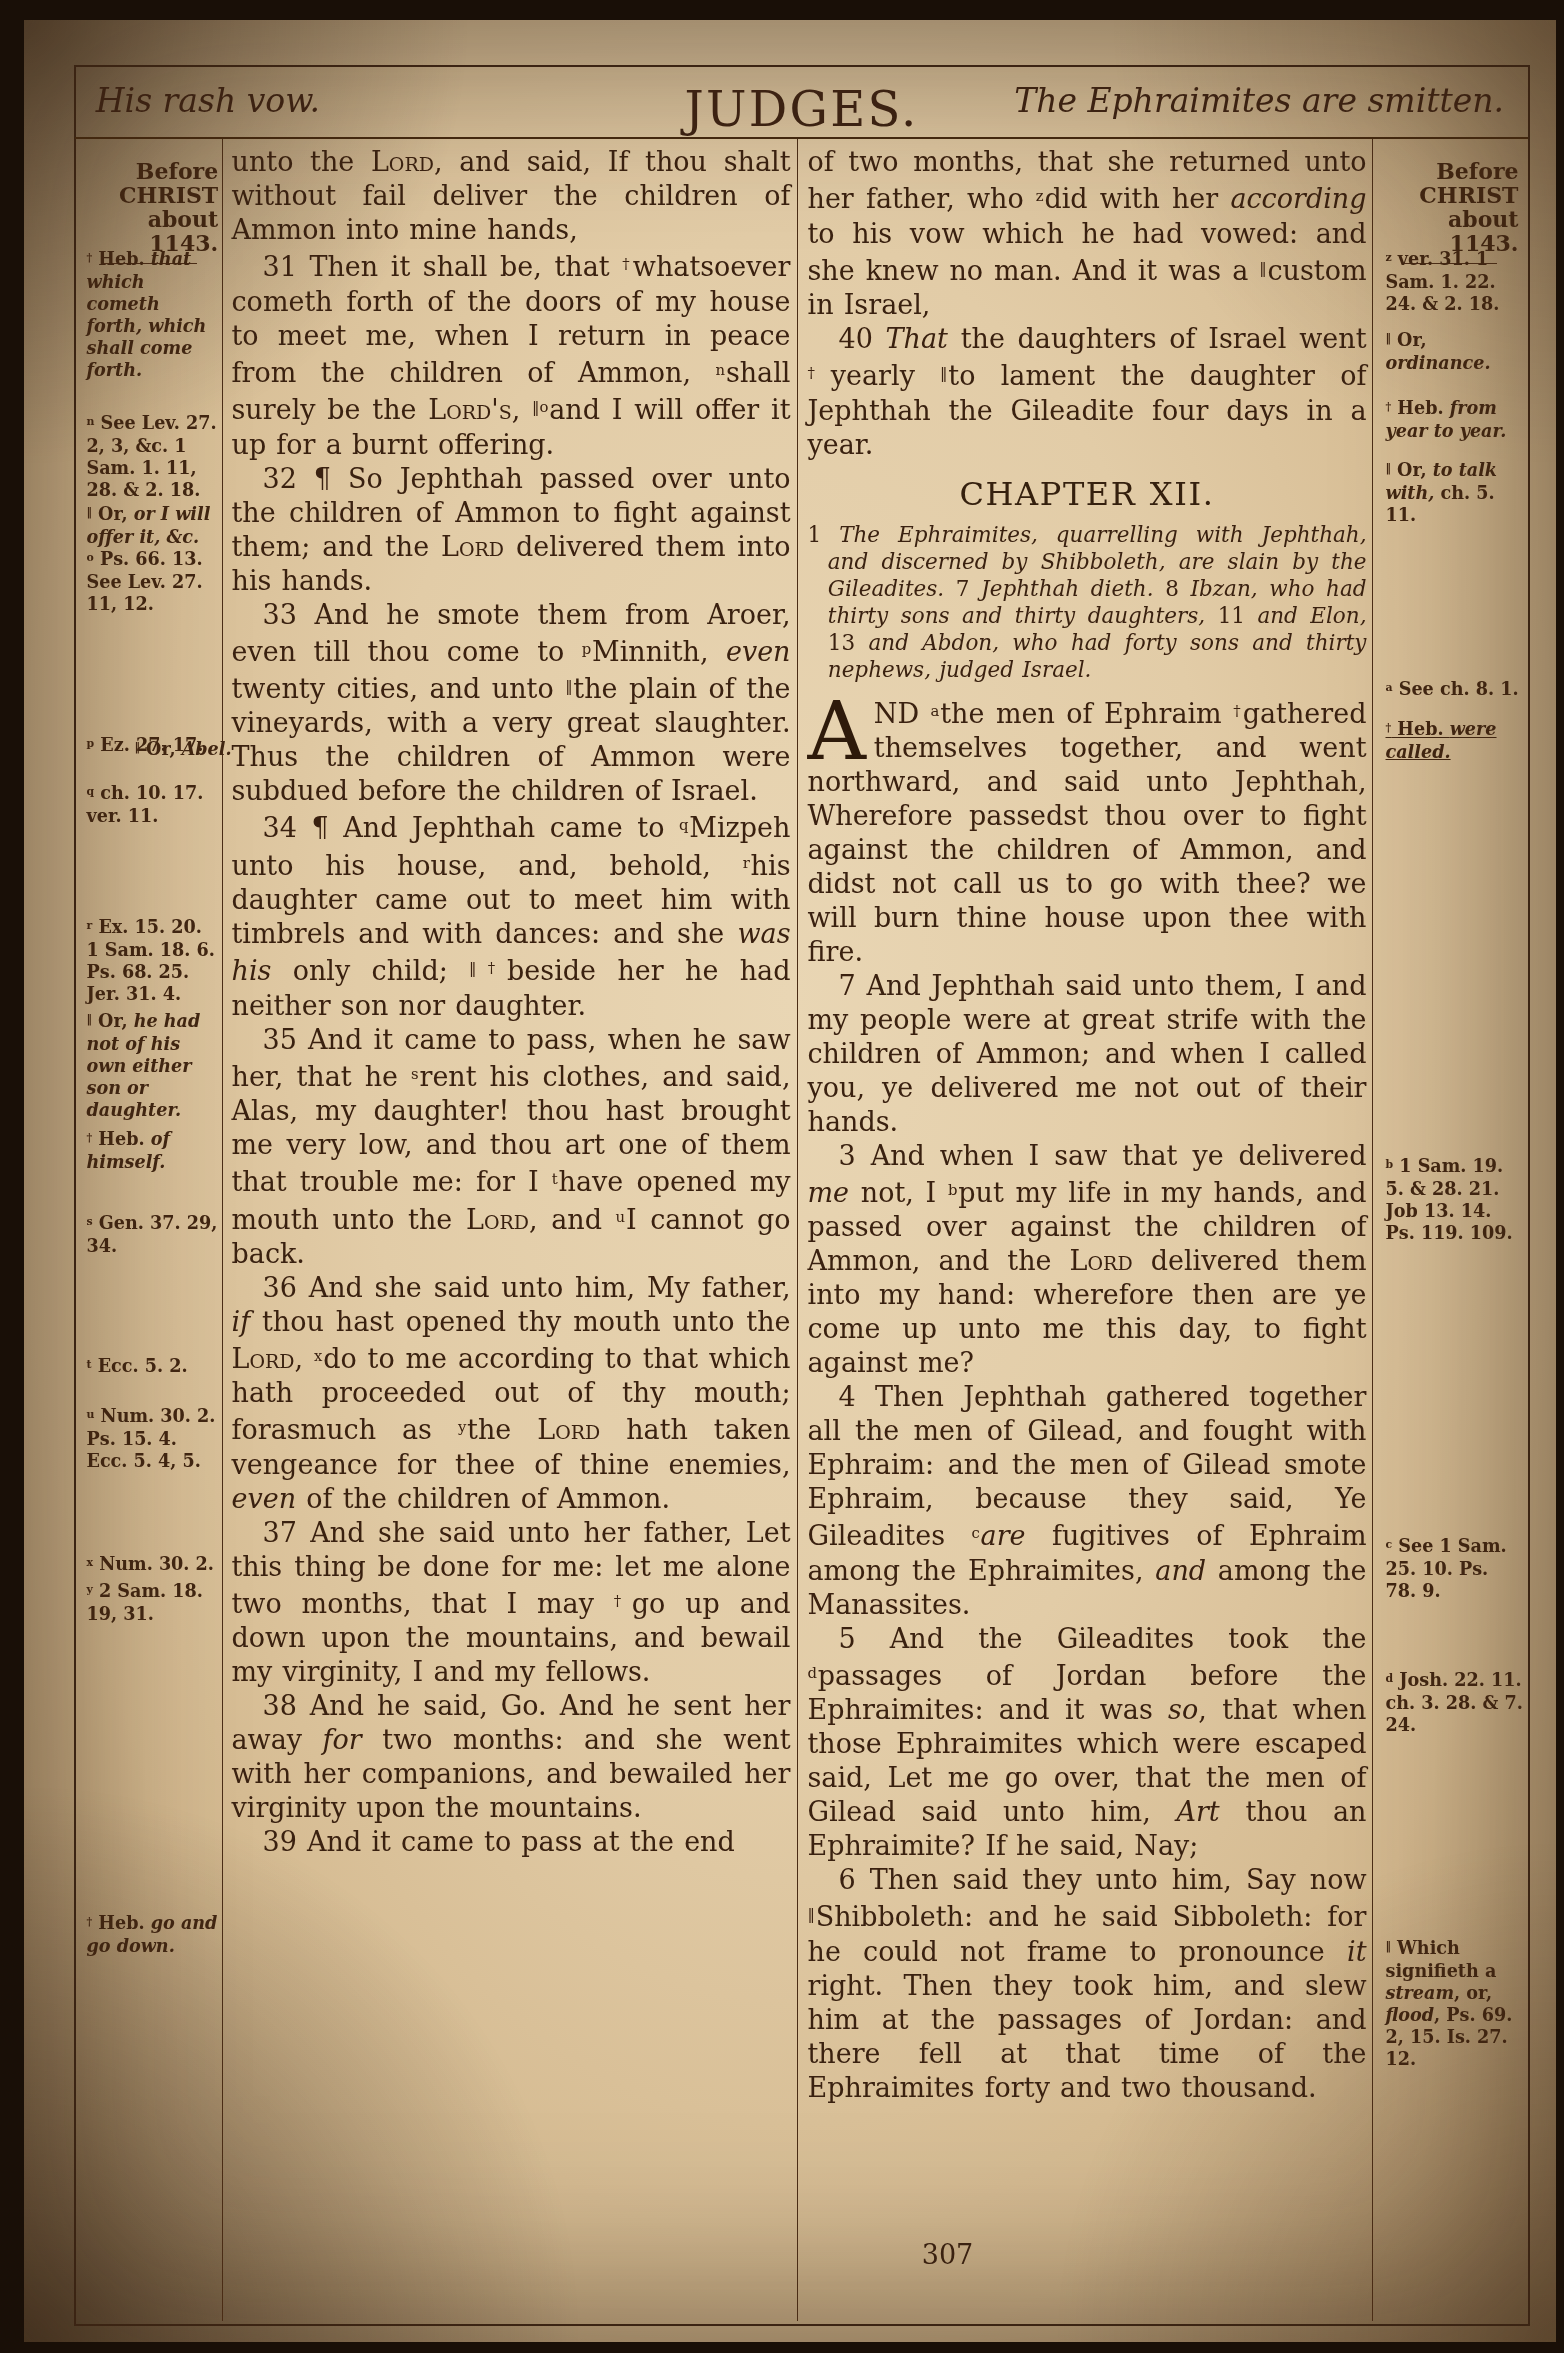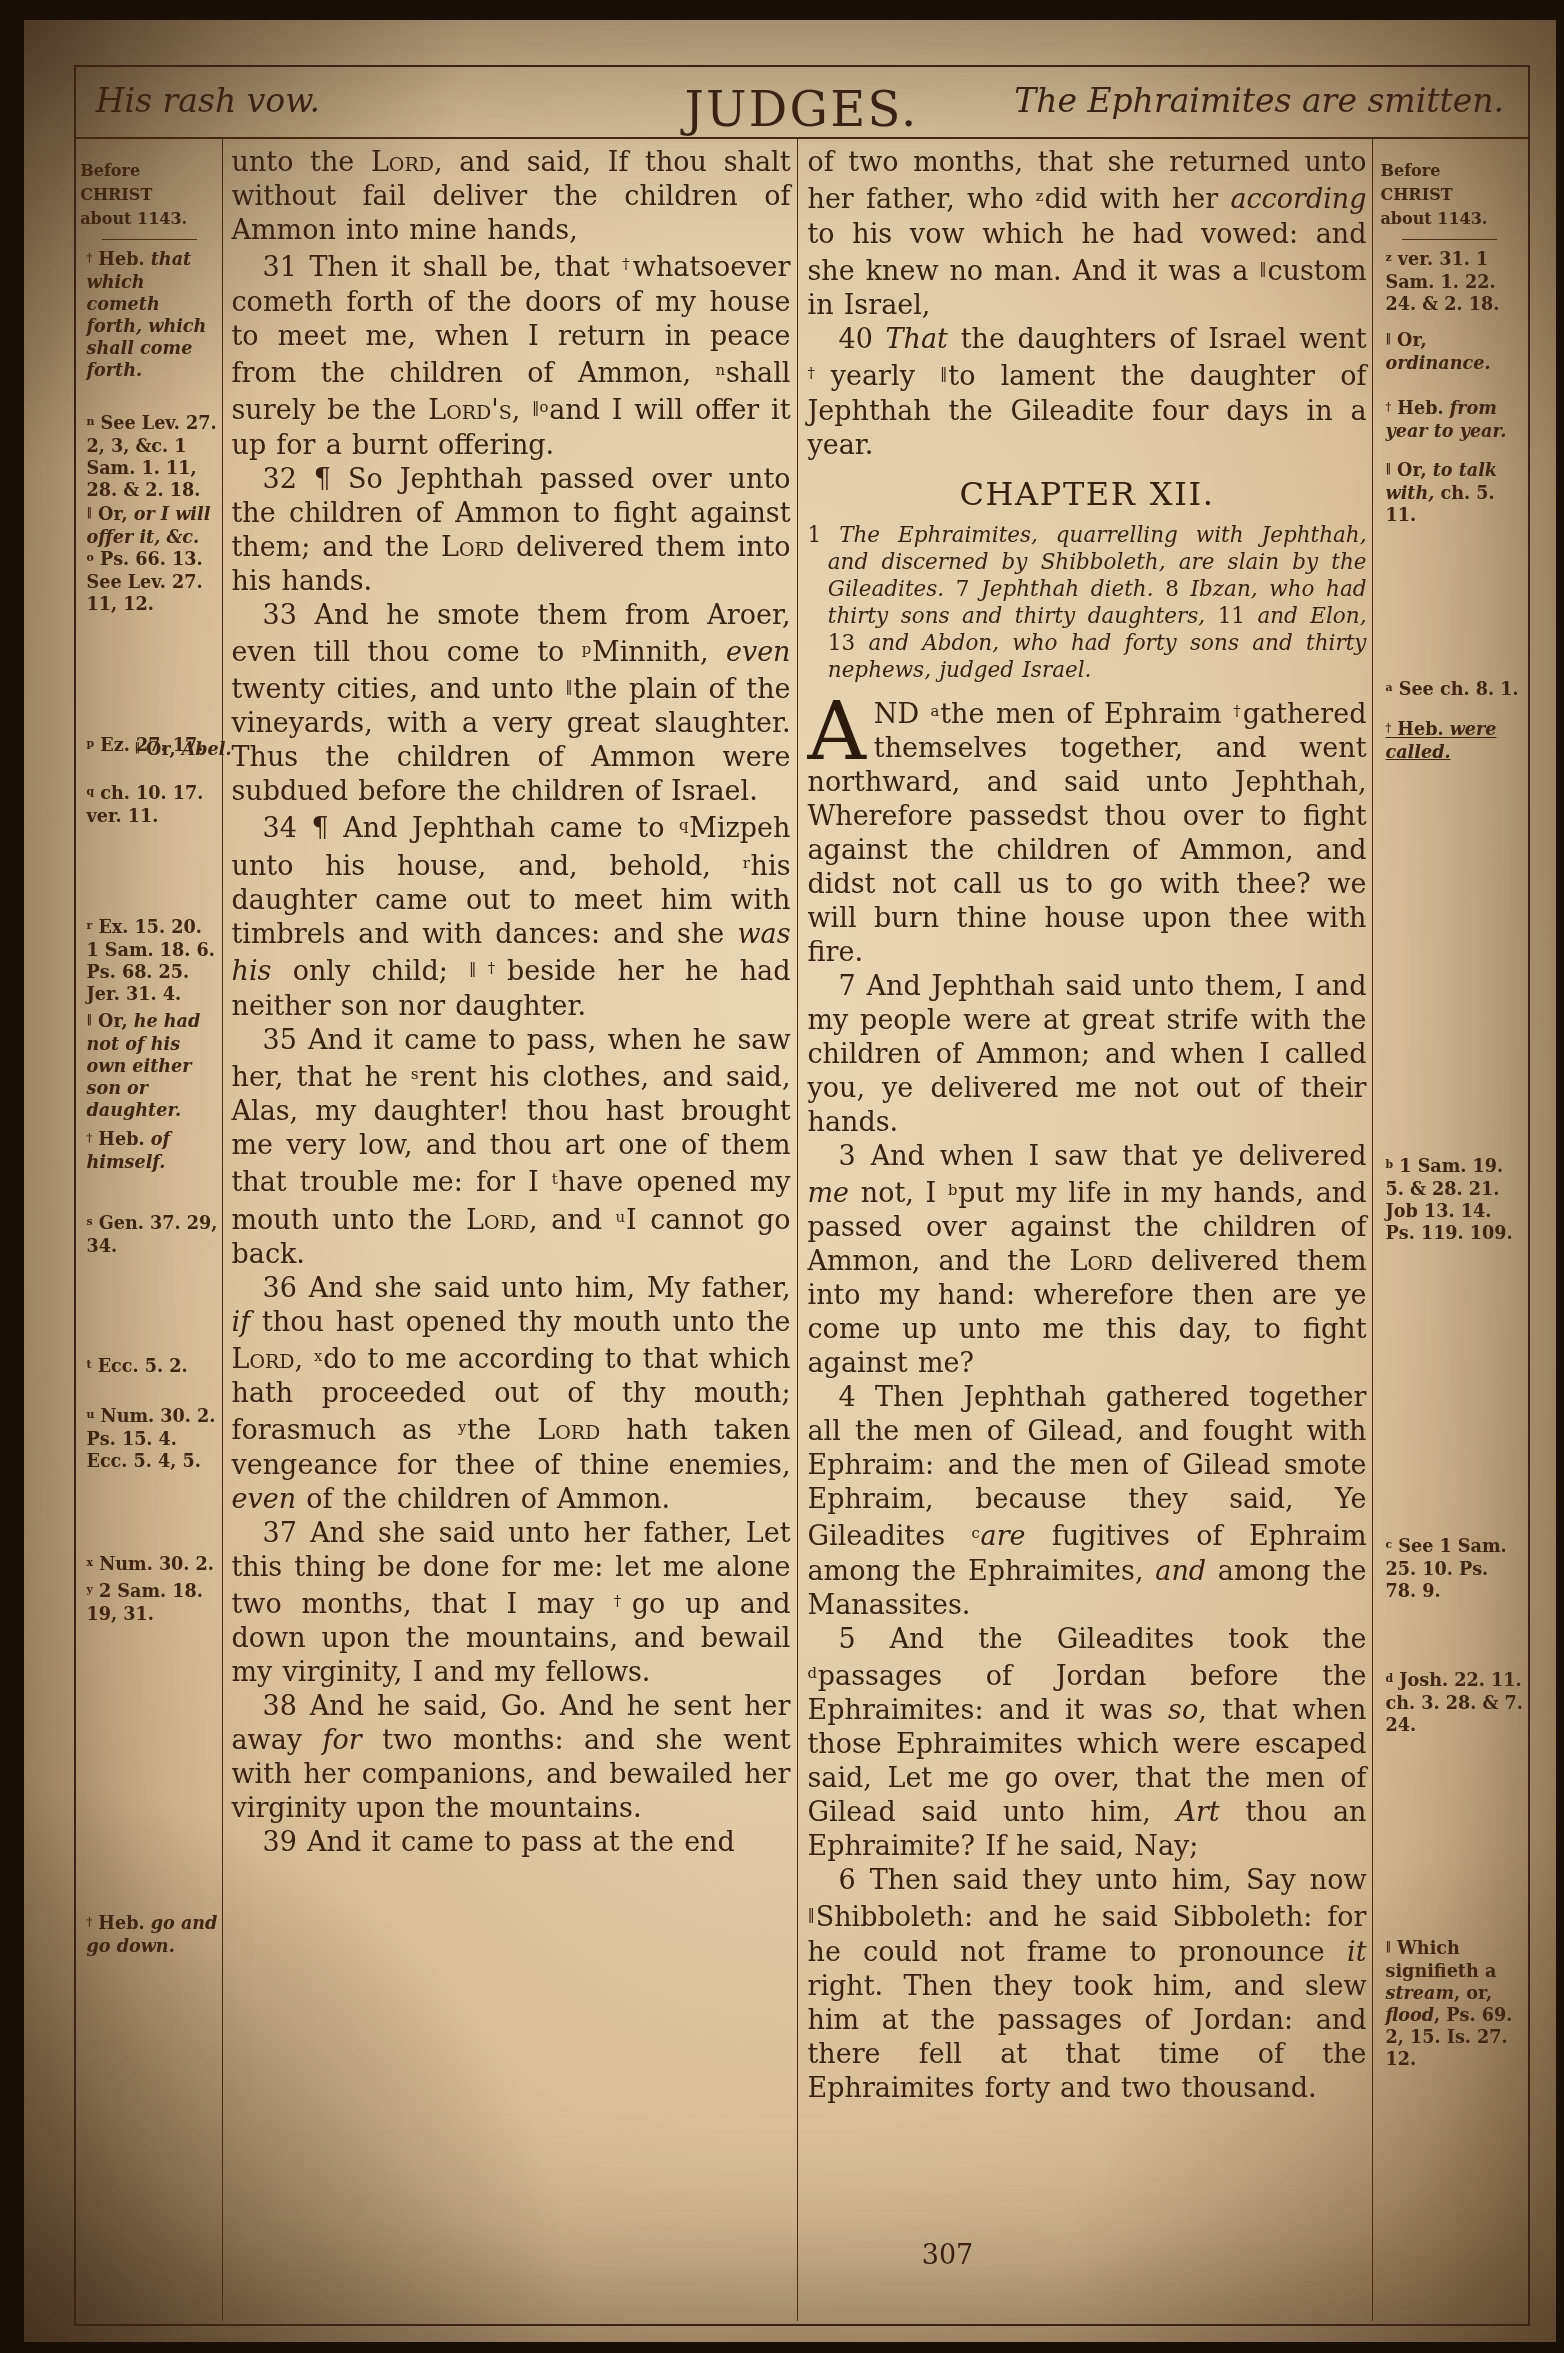--- a/index.html
+++ b/index.html
@@ -25,22 +25,22 @@
   .running-head{position:absolute;top:14px;left:0;width:100%;height:55px;color:#3c2212;}
   .rh{position:absolute;white-space:nowrap;}
   .rh.left{left:20.3px;font-style:italic;font-size:33px;}
   .rh.center{left:50%;transform:translateX(-50%);font-size:48px;letter-spacing:2.3px;}
   .rh.right{right:23.5px;font-style:italic;font-size:33px;}
   .head-rule{position:absolute;top:70px;left:-0.8px;right:-0.8px;border-top:2.3px solid #43280f;}
   .vrule{position:absolute;top:72px;height:2182px;border-left:1.6px solid #4a2c15;}
   .vr1{left:146px;} .vr2{left:721px;} .vr3{left:1296px;}
 
   
-  .bc{position:absolute;width:138px;text-align:left;color:#402511;font-weight:bold;
-      font-size:16px;line-height:24px;}
+  .bc{position:absolute;width:138px;text-align:right;color:#402511;font-weight:bold;
+      font-size:22px;line-height:24px;}
   .bc .bc-rule{display:block;width:95px;margin:7.8px auto 0 auto;border-top:1.6px solid #4a2c15;}
   .bc.lm{left:4.7px;top:92px;} .bc.rm{left:1305px;top:92px;}
   .mcol{position:absolute;top:0;height:2257px;}
   .mcol.lm{left:11px;width:131px;}
   .mcol.rm{left:1310px;width:138px;}
   .mnote{position:absolute;left:0;width:100%;color:#402511;font-weight:bold;
          font-size:17.6px;line-height:22px;}
   .mnote sup{font-size:.62em;vertical-align:.4em;}
   .mnote i{font-weight:bold;}
 

